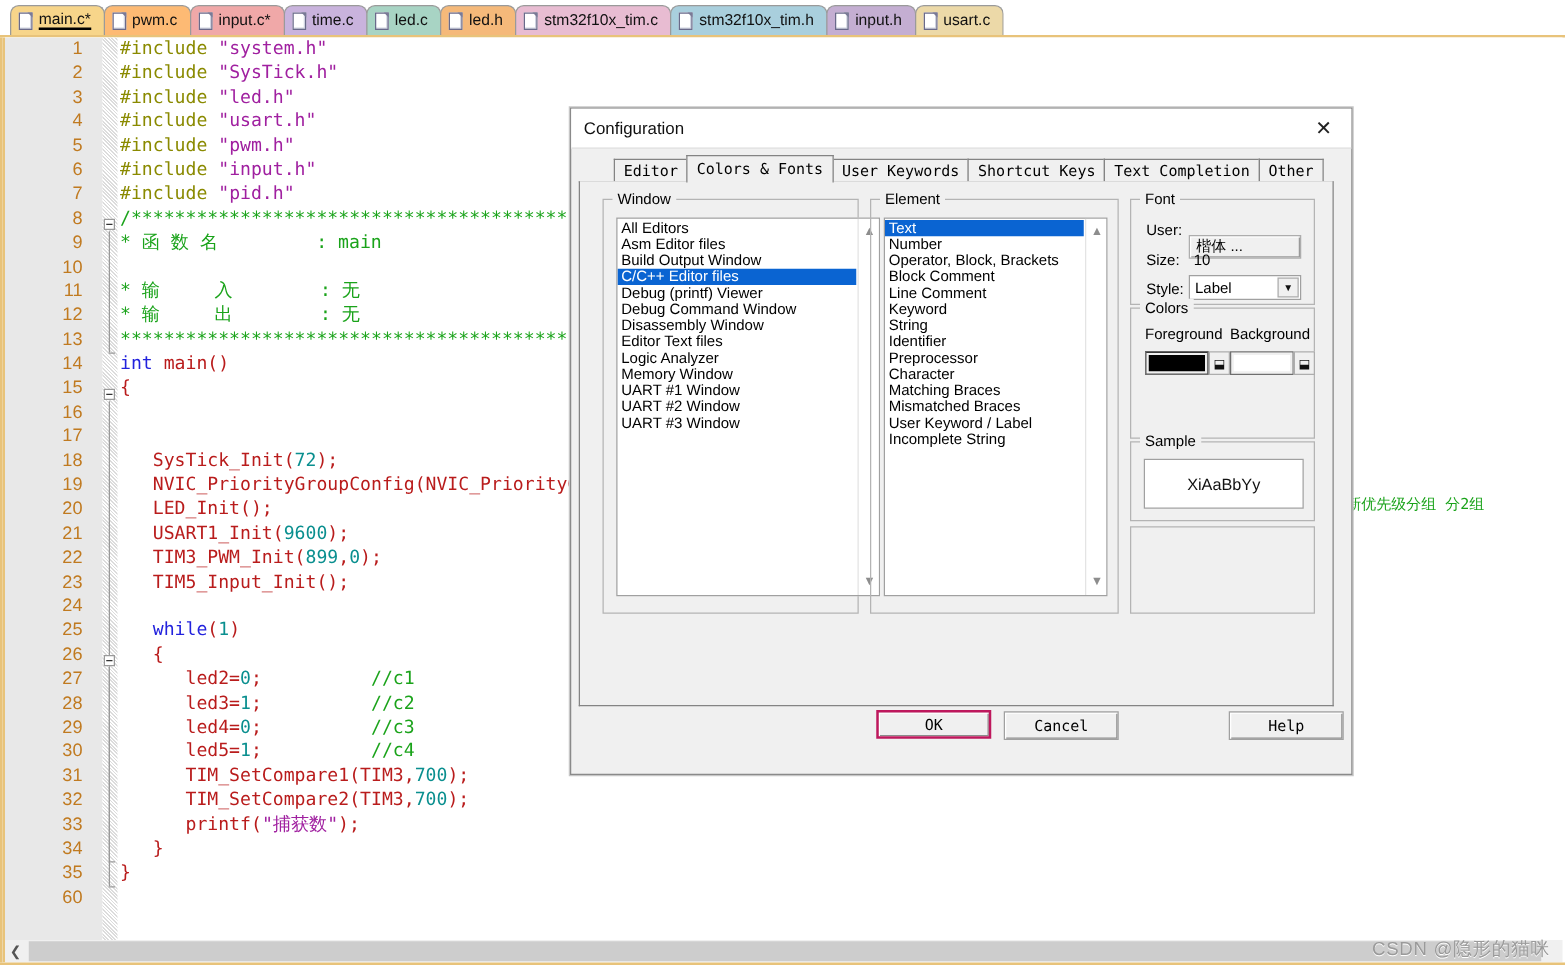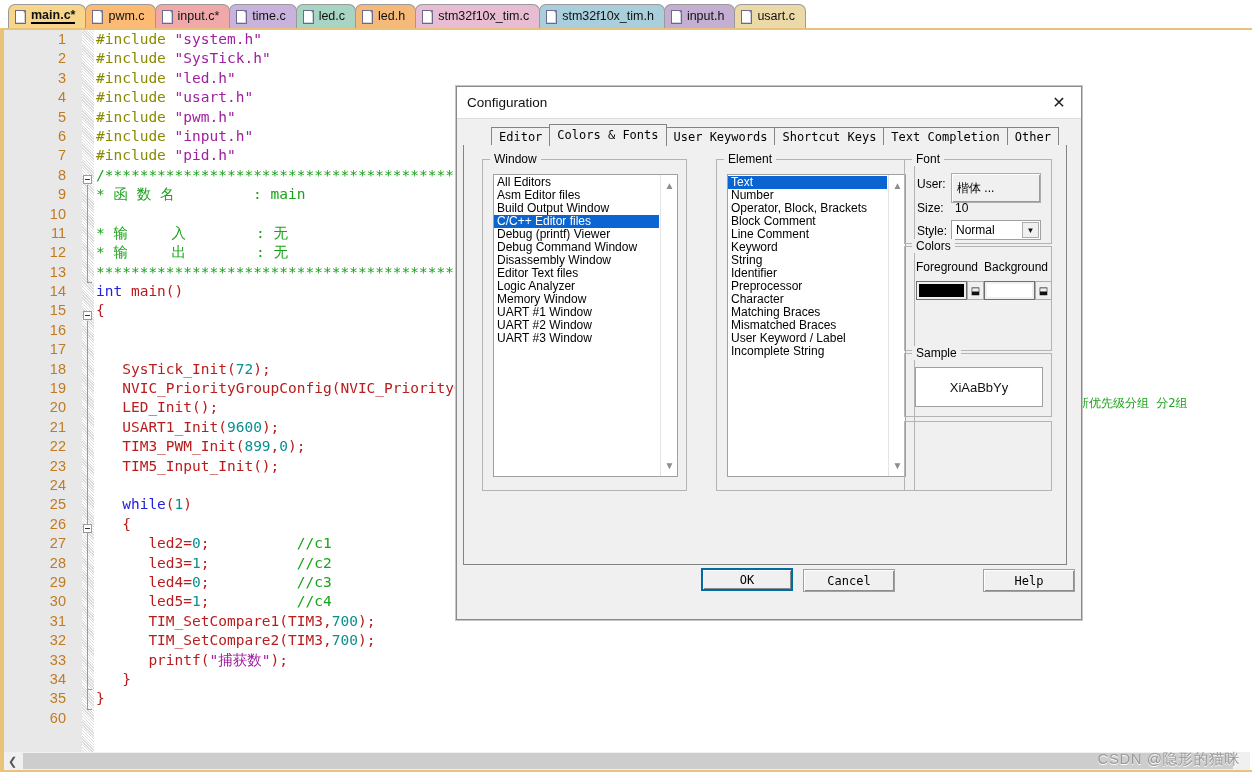--- a/index.html
+++ b/index.html
@@ -29,21 +29,21 @@
   }
   .tab{
     position:relative;height:24px;display:flex;align-items:center;
     padding:0 10px 0 6px;margin-right:-1px;
     border:1px solid #9a9a9a;border-bottom:none;
     border-radius:7px 7px 0 0;
     font-size:12.5px;color:#111;white-space:nowrap;
     box-sizing:border-box;cursor:default;
   }
   .tab .tlabel{margin-left:5px;line-height:1;}
-  .tab.active{font-weight:bold;}
+  .tab.active{font-weight:normal;}
   .tab.active .tlabel{border-bottom:2px solid #000;padding-bottom:1px;}
   .pgicon{
     width:9px;height:12px;background:#ffffff;
     border:1px solid #6a6a8a;position:relative;flex:none;
     box-shadow:inset -2px -2px 0 -1px #cfd3e0;
   }
   .pgicon:after{
     content:"";position:absolute;right:-1px;top:-1px;
     border-left:4px solid transparent;border-top:4px solid #7a7a96;
   }
@@ -225,21 +225,21 @@
     font-size:13px;color:#111;
   }
 
   .dbtn{
     position:absolute;height:23px;background:#f0f0f0;
     border:1px solid #a0a0a0;box-shadow:inset 1px 1px 0 #ffffff, inset -1px -1px 0 #8c8c8c;
     box-sizing:border-box;display:flex;align-items:center;justify-content:center;
     font-family:"DejaVu Sans Mono","Liberation Mono",monospace;font-size:12px;
     cursor:default;color:#000;
   }
-  .dbtn.def{border:2px solid #0369a1;}
+  .dbtn.def{border:2px solid #be185d;}
 </style>
 </head>
 <body>
 
 <div id="ide">
 
   <div id="tabbar">
     <div id="tabstrip">
         <div class="tab active" style="background: rgb(247, 213, 138);">
           <span class="pgicon"></span>
@@ -361,21 +361,21 @@
         <div class="dtab">Shortcut Keys</div>
         <div class="dtab">Text Completion</div>
         <div class="dtab">Other</div>
       </div>
     <div id="dtabline"></div>
 
     <div id="dlgpanel">
 
       <div class="grp" style="left:18px;top:14px;width:205px;height:332px;">
         <div class="grplab">Window</div>
-        <div class="listbox" id="windowlist" style="left:10px;top:14px;width:185px;height:303px;">
+        <div class="listbox" id="windowlist" style="left:10px;top:14px;width:211px;height:303px;">
           <div class="lbitems">
               <div class="lbrow">All Editors</div>
               <div class="lbrow">Asm Editor files</div>
               <div class="lbrow">Build Output Window</div>
               <div class="lbrow sel">C/C++ Editor files</div>
               <div class="lbrow">Debug (printf) Viewer</div>
               <div class="lbrow">Debug Command Window</div>
               <div class="lbrow">Disassembly Window</div>
               <div class="lbrow">Editor Text files</div>
               <div class="lbrow">Logic Analyzer</div>
@@ -384,21 +384,21 @@
               <div class="lbrow">UART #2 Window</div>
               <div class="lbrow">UART #3 Window</div>
             </div>
           <div class="lbscroll">
             <div class="lbarrow up">▲</div>
             <div class="lbarrow dn">▼</div>
           </div>
         </div>
       </div>
 
-      <div class="grp" style="left:232px;top:14px;width:199px;height:332px;margin-left:20px;">
+      <div class="grp" style="left:232px;top:14px;width:199px;height:332px;">
         <div class="grplab">Element</div>
         <div class="listbox" id="elementlist" style="left:10px;top:14px;width:179px;height:303px;">
           <div class="lbitems">
               <div class="lbrow sel">Text</div>
               <div class="lbrow">Number</div>
               <div class="lbrow">Operator, Block, Brackets</div>
               <div class="lbrow">Block Comment</div>
               <div class="lbrow">Line Comment</div>
               <div class="lbrow">Keyword</div>
               <div class="lbrow">String</div>
@@ -413,26 +413,26 @@
           <div class="lbscroll">
             <div class="lbarrow up">▲</div>
             <div class="lbarrow dn">▼</div>
           </div>
         </div>
       </div>
 
       <div class="grp" style="left:440px;top:14px;width:148px;height:85px;">
         <div class="grplab">Font</div>
         <div class="flab" style="left:12px;top:17px;">User:</div>
-        <div class="fbtn" style="left:46px;top:13px;width:90px;height:30px;">楷体 ...</div>
+        <div class="fbtn" style="left:46px;top:28px;width:90px;height:19px;">楷体 ...</div>
         <div class="flab" style="left:12px;top:41px;">Size:</div>
         <div class="flab" style="left:50px;top:41px;">10</div>
         <div class="flab" style="left:12px;top:64px;">Style:</div>
         <div class="combo" style="left:46px;top:60px;width:90px;height:20px;">
-          <span>Normal</span>
+          <span>Label</span>
           <span class="combobtn">▼</span>
         </div>
       </div>
 
       <div class="grp" style="left:440px;top:101px;width:148px;height:105px;">
         <div class="grplab">Colors</div>
         <div class="flab" style="left:11px;top:13px;">Foreground</div>
         <div class="flab" style="left:79px;top:13px;">Background</div>
         <div class="swatch" id="fgswatch" style="left: 11px; top: 34px; width: 51px; height: 19px; background: rgb(0, 0, 0);"></div>
         <div class="swbtn" style="left:62px;top:34px;">⬓</div>

